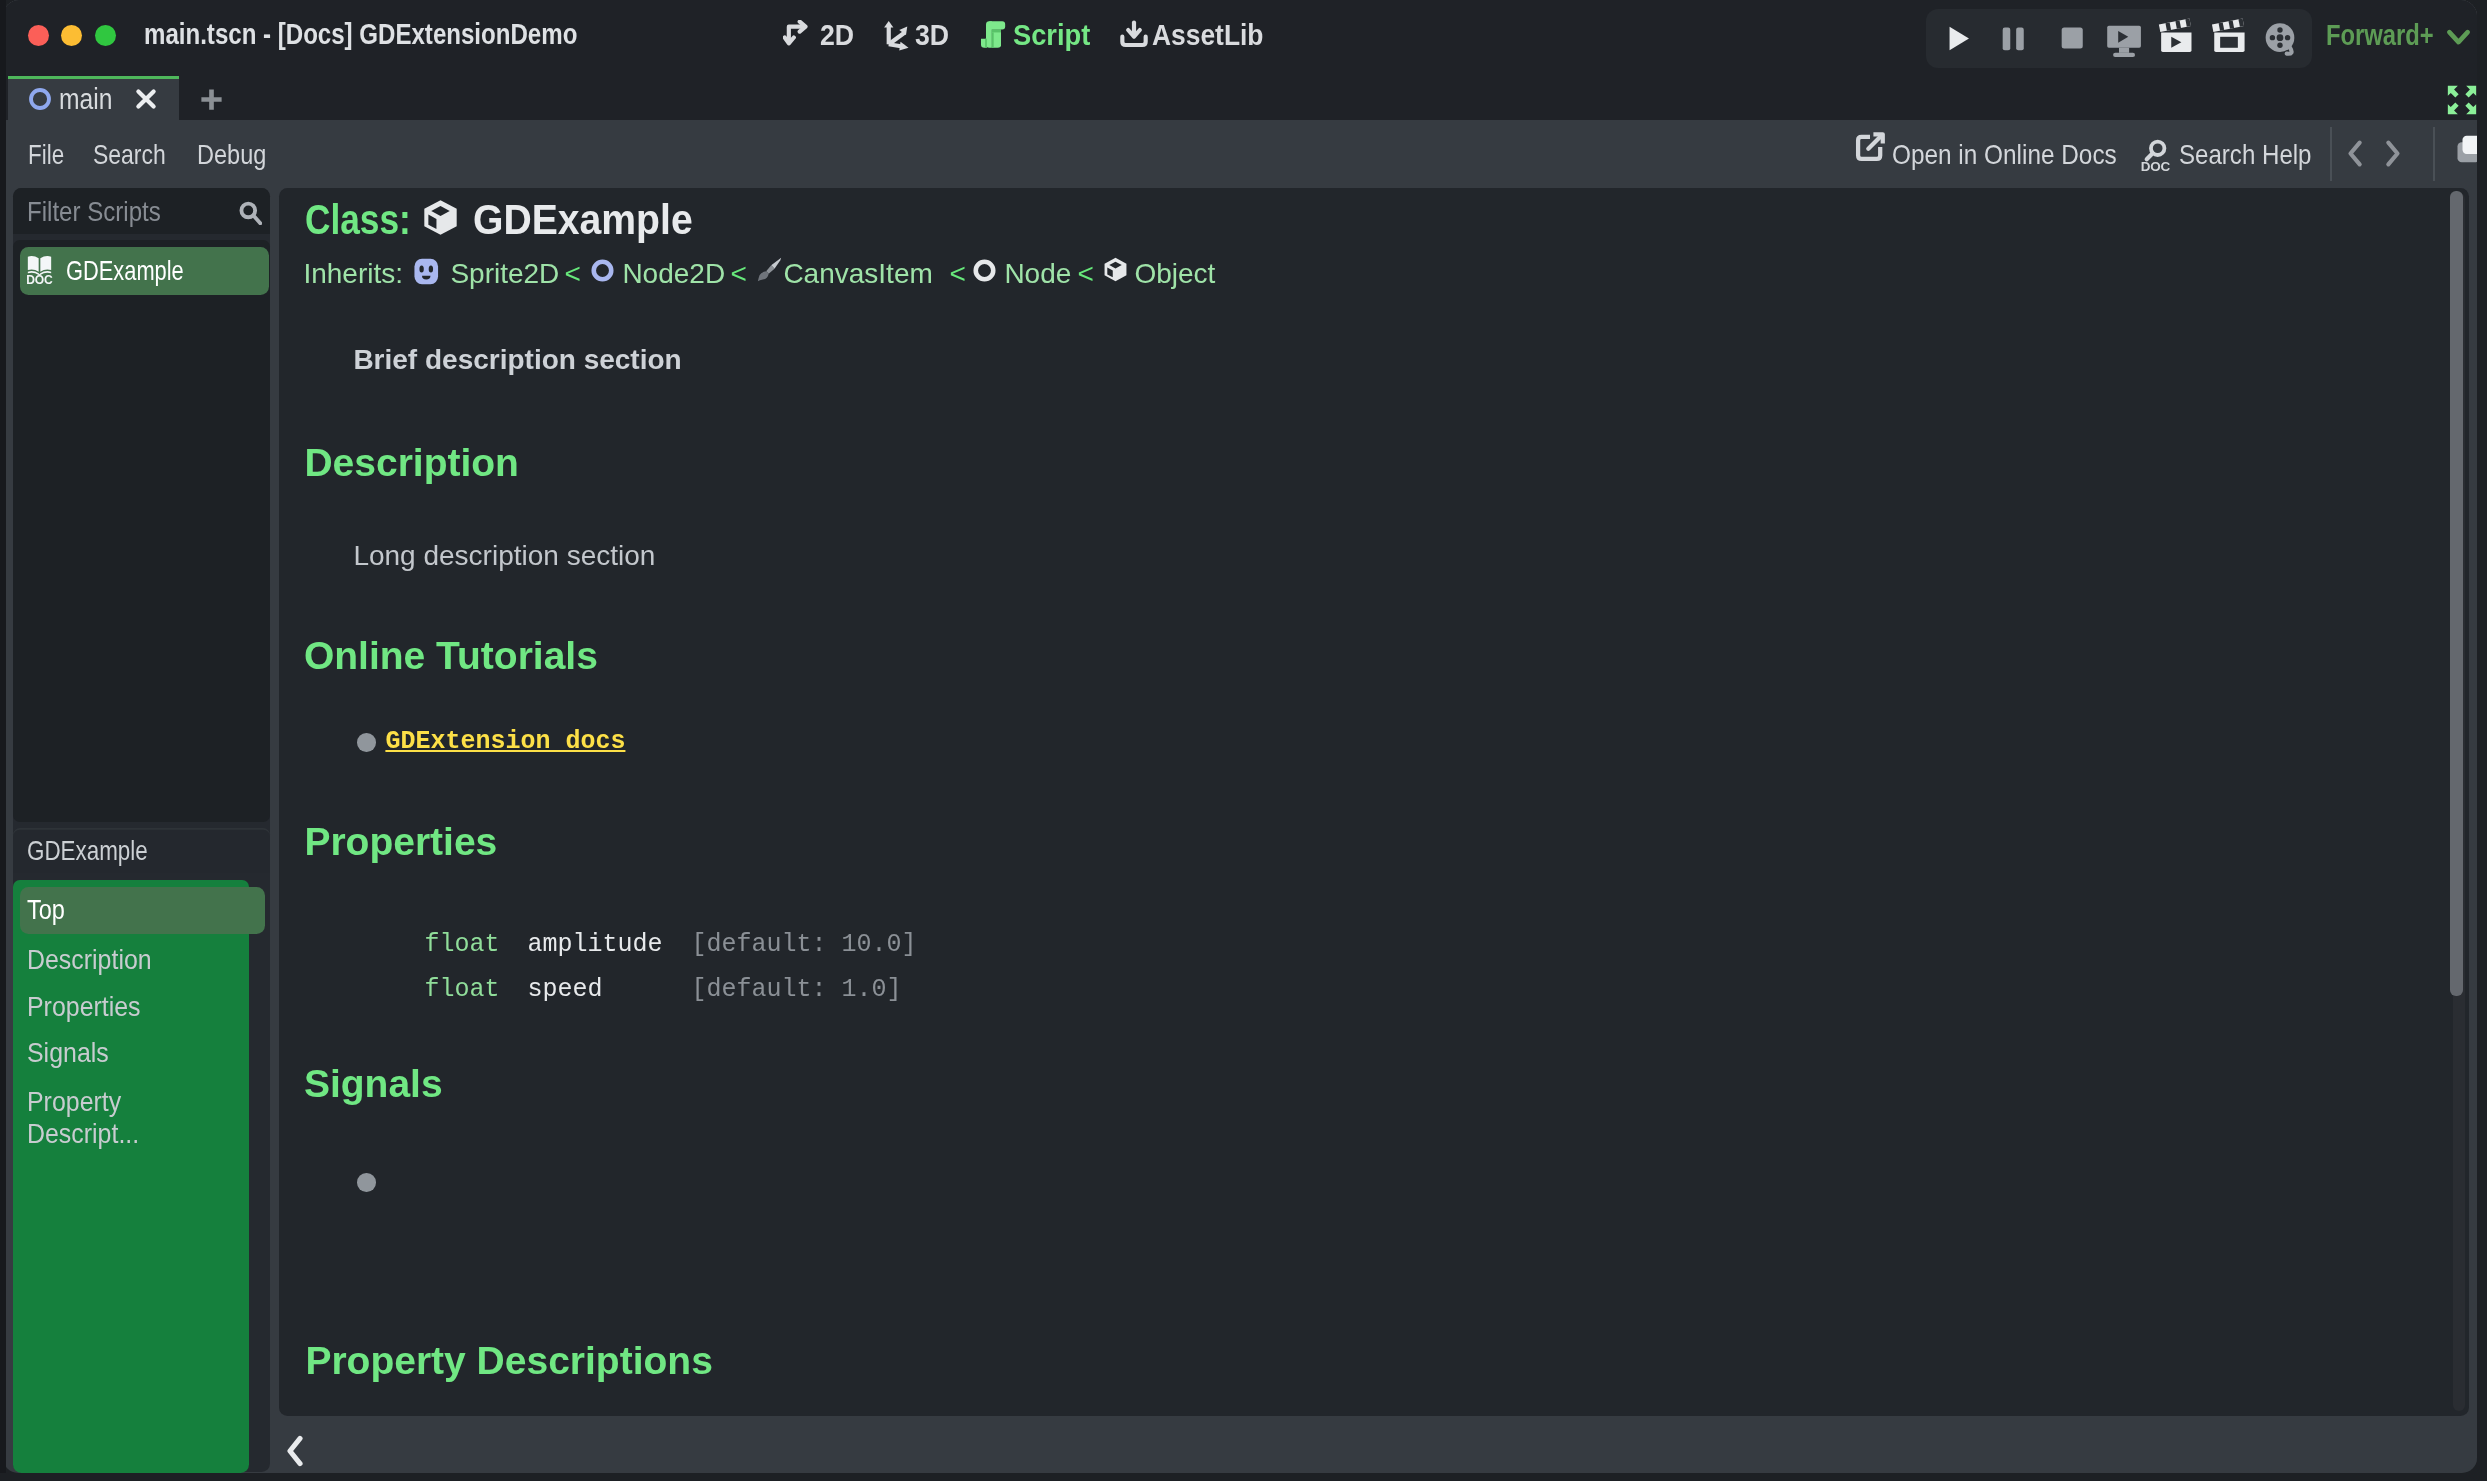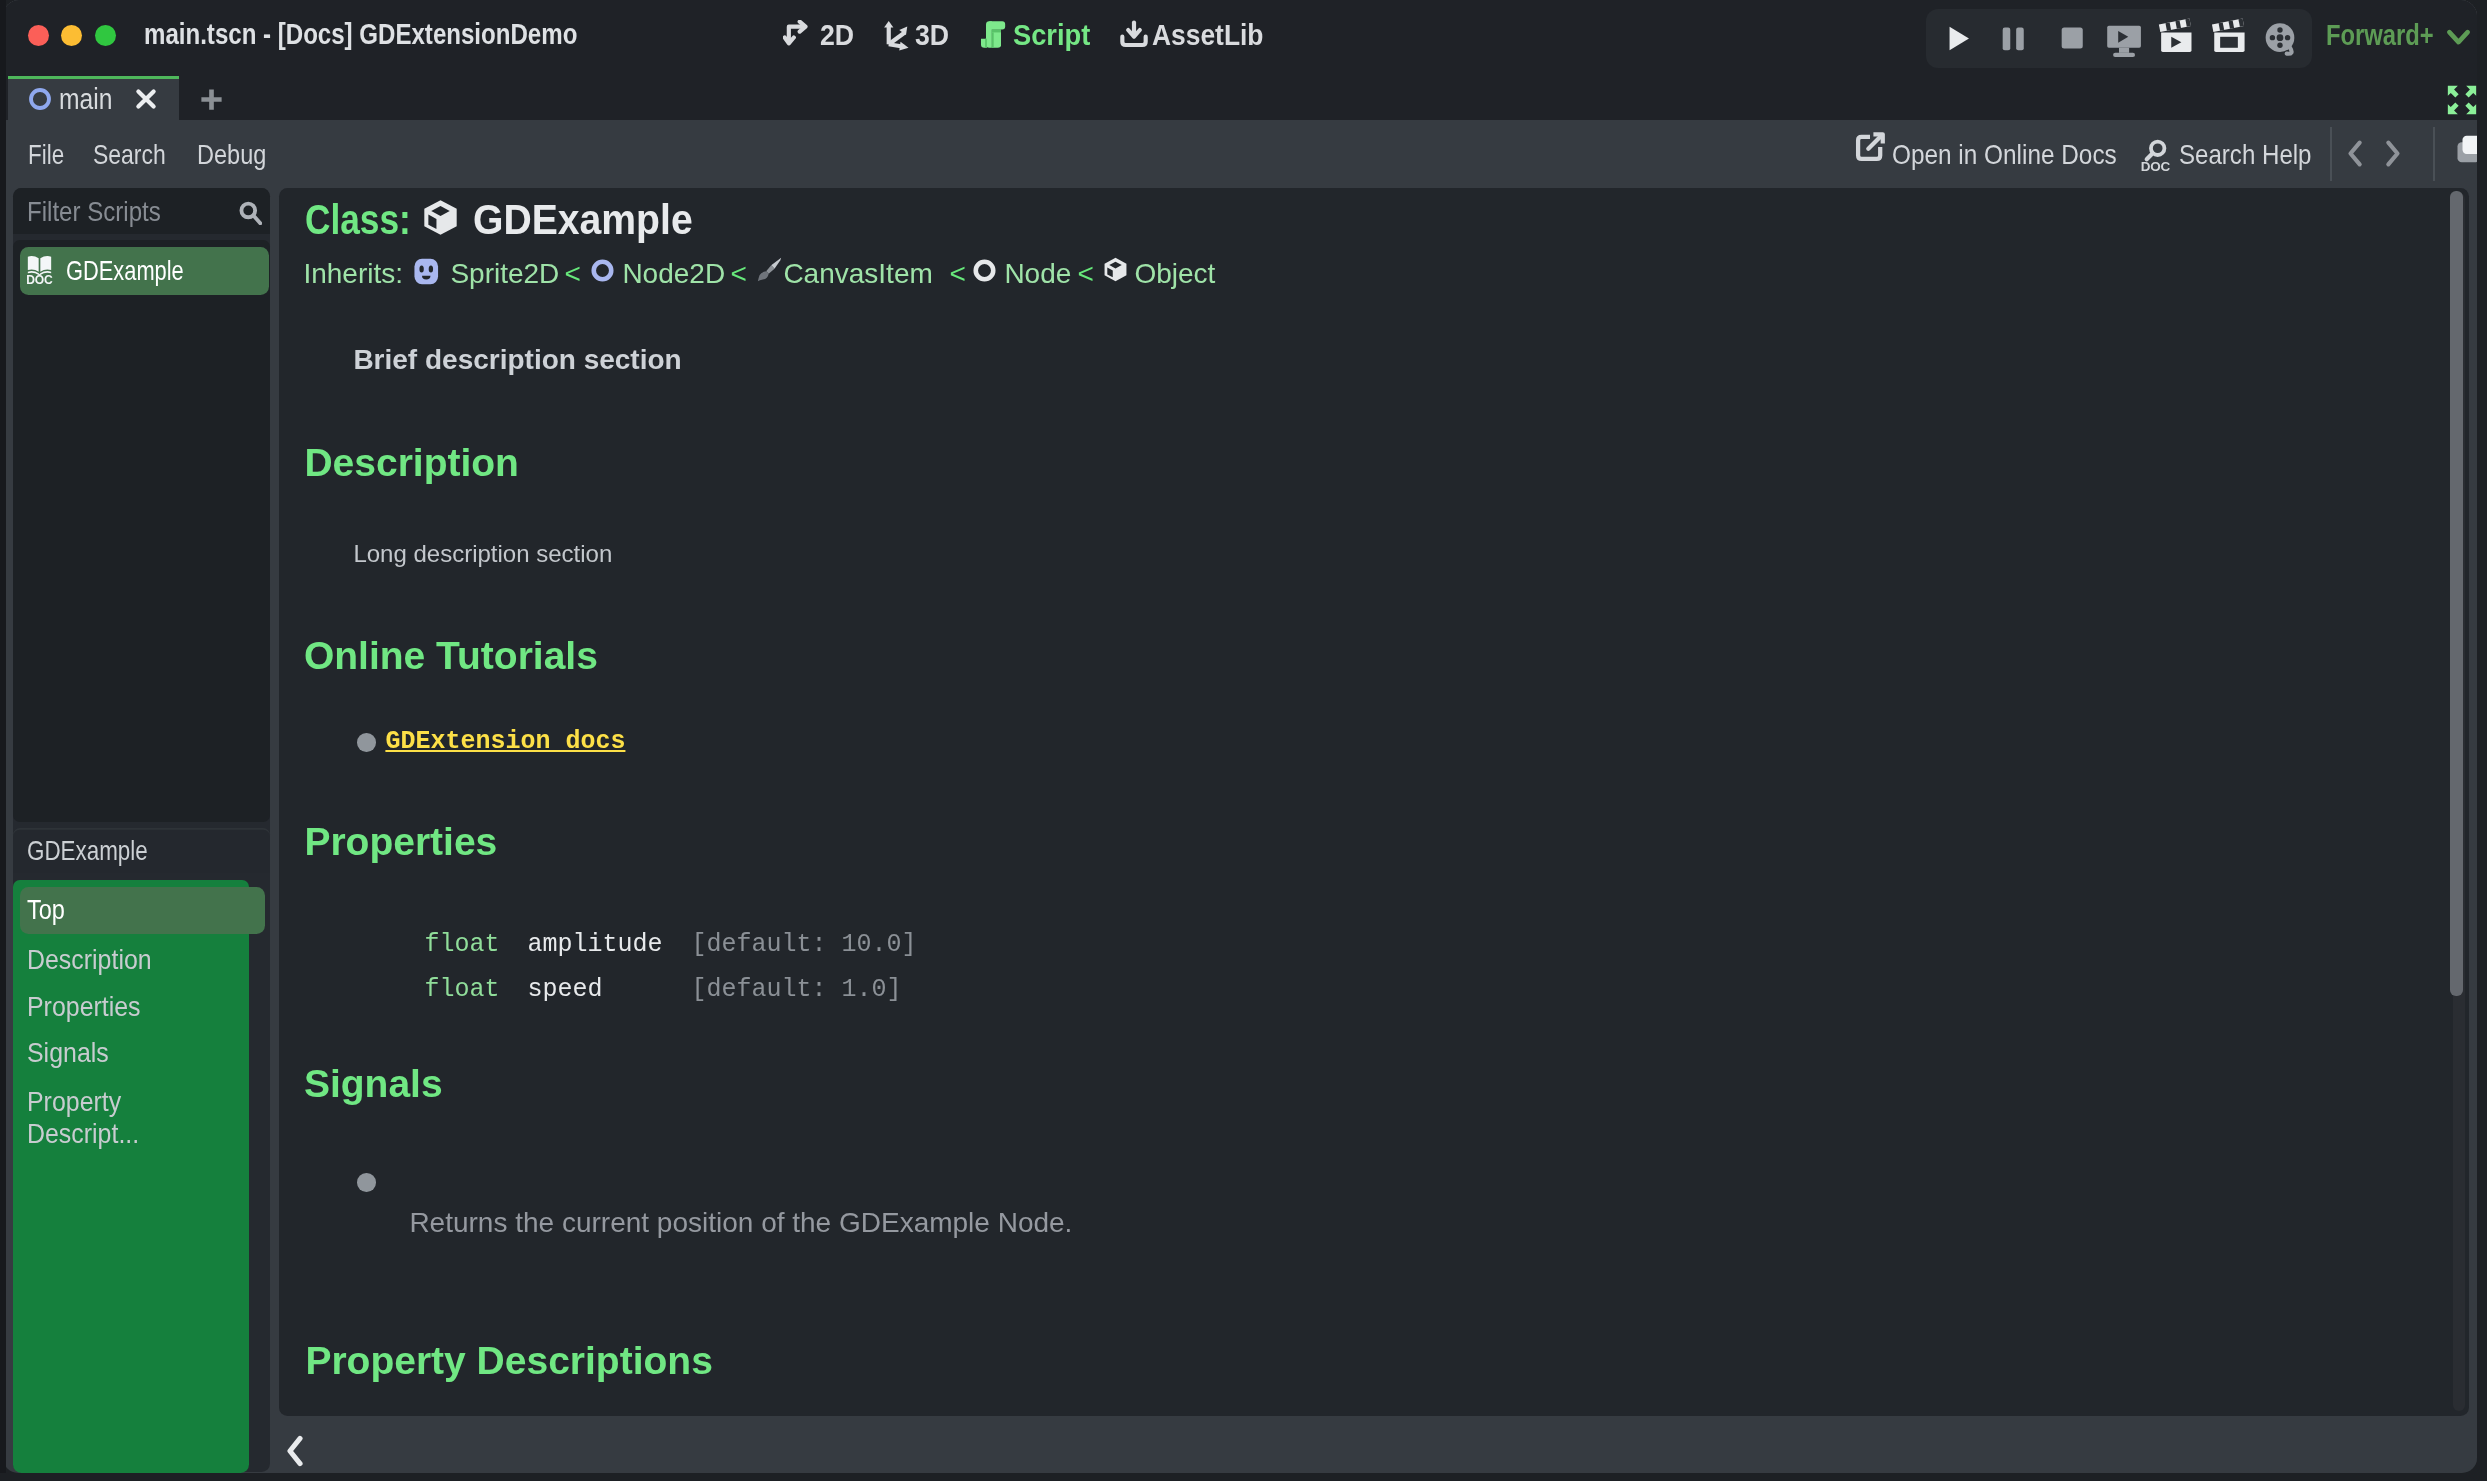--- a/index.html
+++ b/index.html
@@ -235,34 +235,33 @@
     <div class="abs" id="ic-obj" style="left:824px; top:69px;"><svg width="25" height="25" viewBox="0 0 32 32">
           <path d="M16 1 L30 8.5 V23.5 L16 31 L2 23.5 V8.5 Z" fill="#e6e8ea"></path>
           <path d="M16 6 L24 10.3 L16 14.6 L8 10.3 Z" fill="#22262b"></path>
           <path d="M5.5 13.5 L12.5 17.2 V26 L5.5 22.3 Z" fill="#22262b"></path>
         </svg></div>
     <div class="abs" style="left:855px; top:70px; font-size:28px; color:#9fe3a8;">Object</div>
 
     <div class="abs" style="left:74px; top:156px; font-size:28px; font-weight:bold; color:#ced2d7;">Brief description section</div>
 
     <div class="abs" style="left:25px; top:253px; font-size:39px; font-weight:bold; color:#70e783;">Description</div>
-    <div class="abs" style="left:74px; top:352px; font-size:24px; color:#c3c7cc;">Long description section</div>
+    <div class="abs" style="left:74px; top:352px; font-size:28px; color:#c3c7cc;">Long description section</div>
     <div class="abs" style="left:24.5px; top:446px; font-size:39px; font-weight:bold; color:#70e783;">Online Tutorials</div>
     <div class="abs" style="left:78px; top:545px; width:18.6px; height:18.6px; border-radius:50%; background:#90969c;"></div>
     <div class="abs mono" style="left:106px; top:539px; font-size:25px; color:#fde047; text-decoration:underline;font-weight:bold;">GDExtension docs</div>
     <div class="abs" style="left:25px; top:632px; font-size:39px; font-weight:bold; color:#70e783;">Properties</div>
     <div class="abs mono" style="left:145px; top:742px; font-size:25px; color:#90dd9a;">float</div>
     <div class="abs mono" style="left:248px; top:742px; font-size:25px; color:#e8eaec;">amplitude</div>
     <div class="abs mono" style="left:412px; top:742px; font-size:25px; color:#8b9096;">[default: 10.0]</div>
     <div class="abs mono" style="left:145px; top:787px; font-size:25px; color:#90dd9a;">float</div>
     <div class="abs mono" style="left:248px; top:787px; font-size:25px; color:#e8eaec;">speed</div>
     <div class="abs mono" style="left:412px; top:787px; font-size:25px; color:#8b9096;">[default: 1.0]</div>
     <div class="abs" style="left:24.5px; top:874px; font-size:39px; font-weight:bold; color:#70e783;">Signals</div>
     <div class="abs" style="left:78px; top:985px; width:18.6px; height:18.6px; border-radius:50%; background:#90969c;"></div>
-    <div class="abs" style="left:130px; top:1019px; font-size:28px; color:#9599a0;">Returns the current position of the GDExample Node.</div>
     <div class="abs" style="left:26px; top:1151px; font-size:39px; font-weight:bold; color:#70e783;">Property Descriptions</div>
 
     <div class="abs" style="left:2174px; top:5px; width:12px; height:1218px; background:#2a2d32; border-radius:6px;"></div>
     <div class="abs" style="left:2171px; top:3.4px; width:12.7px; height:805px; background:#64686e; border-radius:6px;"></div>
   </div>
 
   <div class="abs" id="botchev" style="left:281px; top:1435px;"><svg width="22" height="32" viewBox="0 0 26 38">
         <path d="M19 4 L7 19 L19 34" stroke="#e9ebed" stroke-width="6" fill="none" stroke-linecap="round" stroke-linejoin="round"></path>
       </svg></div>
 </div>

